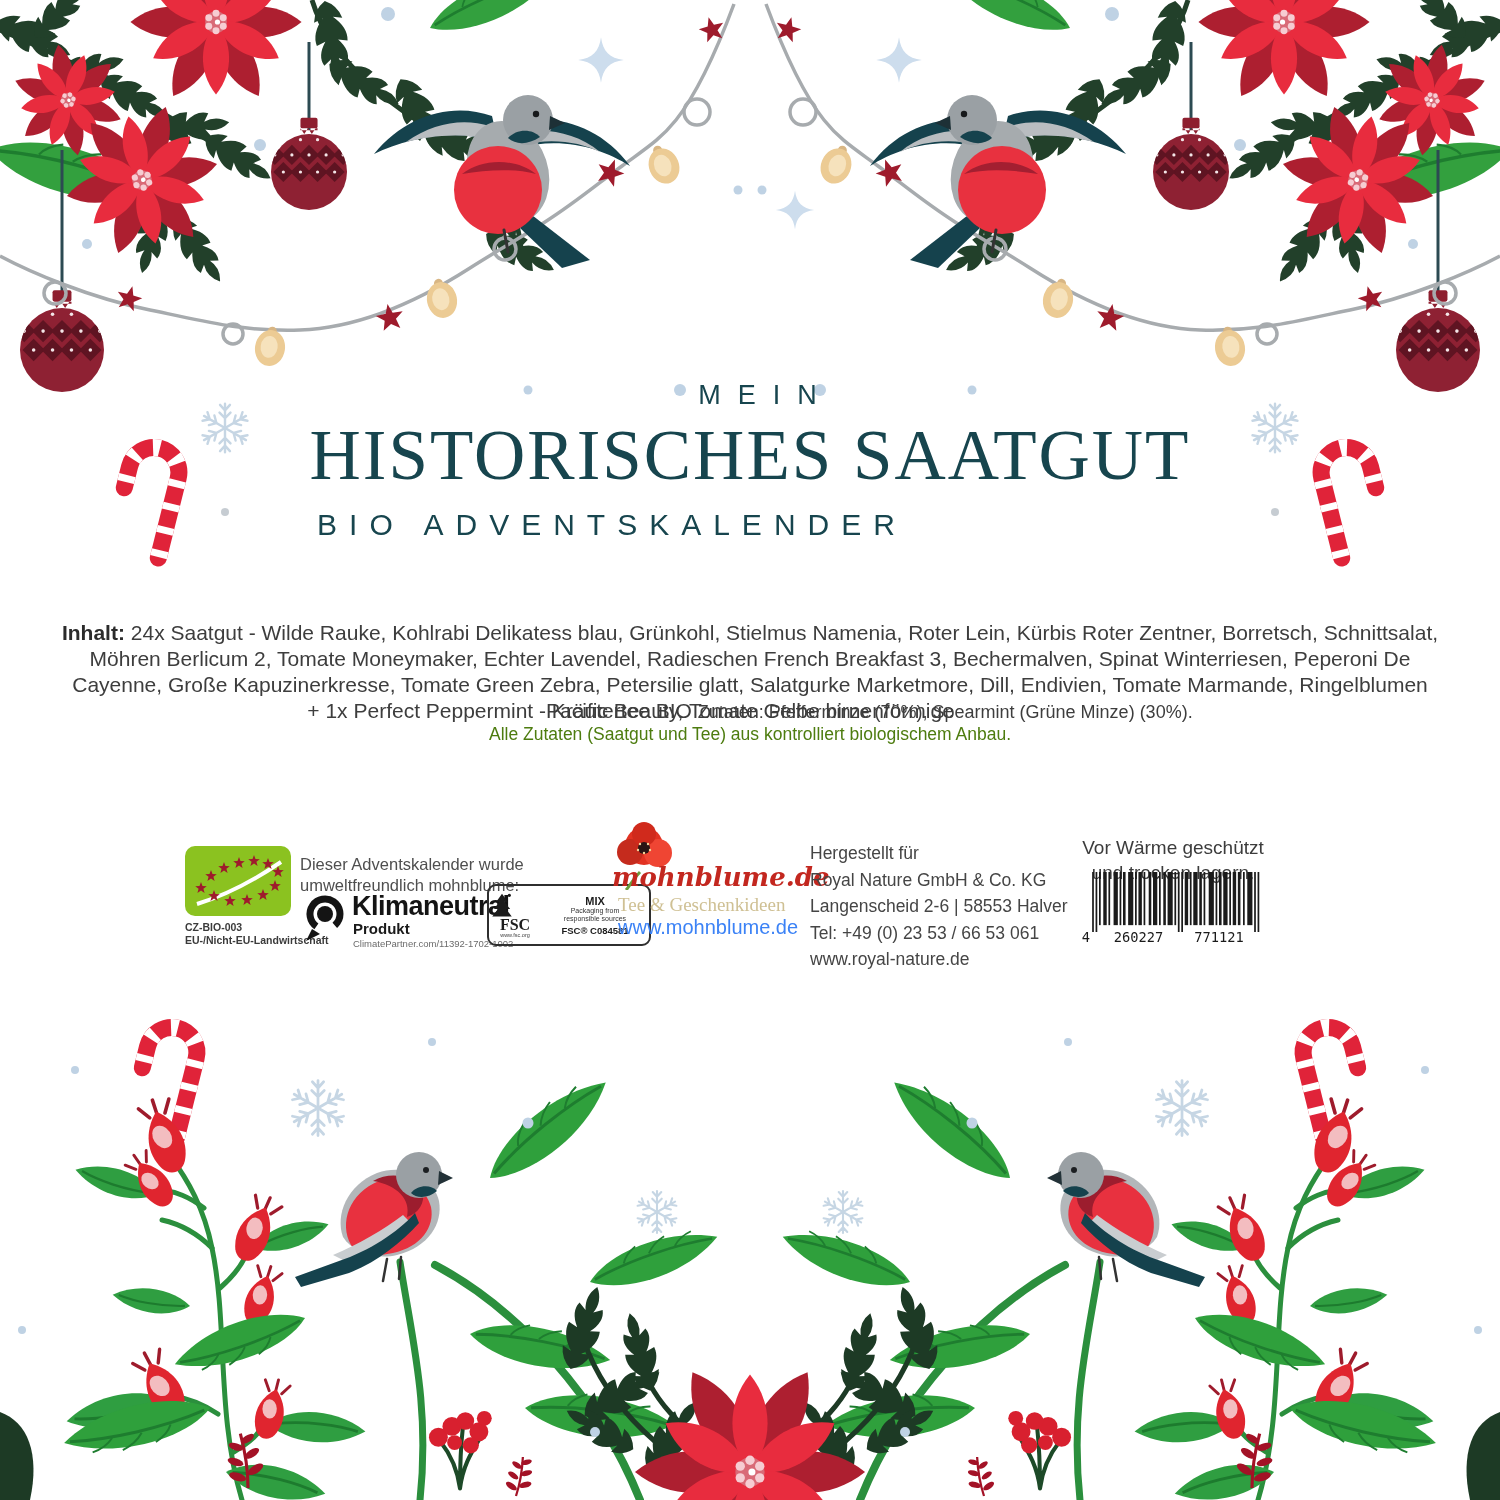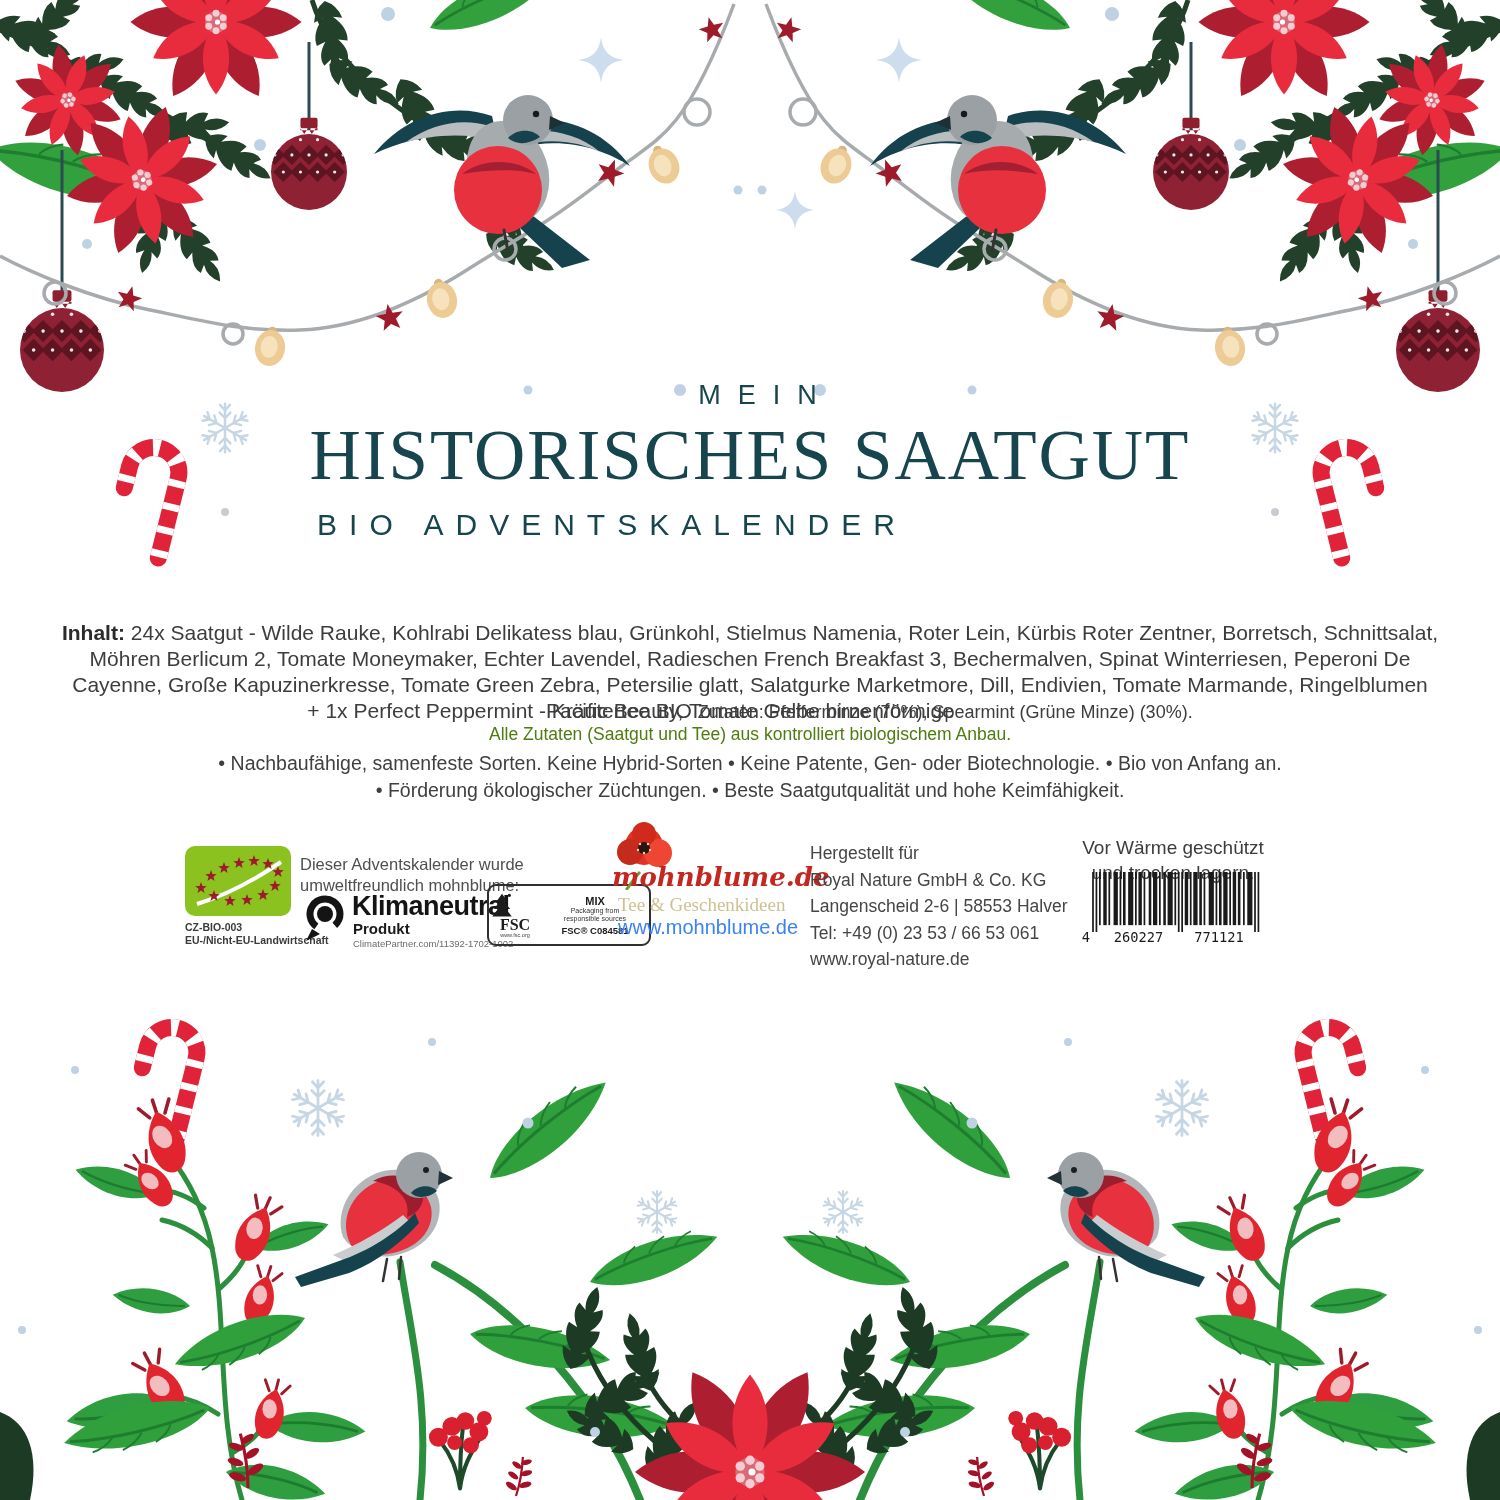--- a/index.html
+++ b/index.html
@@ -301,24 +301,20 @@
 </svg>
 
 <div class="abs title-pre">MEIN</div>
 <div class="abs title-main">HISTORISCHES SAATGUT</div>
 <div class="abs title-sub">BIO ADVENTSKALENDER</div>
 
 <p class="abs contents" style="margin:0"><b>Inhalt:</b> <span>24x Saatgut - Wilde Rauke, Kohlrabi Delikatess blau, Grünkohl, Stielmus Namenia, Roter Lein, Kürbis Roter Zentner, Borretsch, Schnittsalat, Möhren Berlicum 2, Tomate Moneymaker, Echter Lavendel, Radieschen French Breakfast 3, Bechermalven, Spinat Winterriesen, Peperoni De Cayenne, Große Kapuzinerkresse, Tomate Green Zebra, Petersilie glatt, Salatgurke Marketmore, Dill, Endivien, Tomate Marmande, Ringelblumen Pacific Beauty, Tomate Gelbe birnenförmige</span></p>
 <p class="abs tea-line" style="margin:0"><span>+ 1x Perfect Peppermint - Kräutertee BIO</span> <span class="small">Zutaten: Pfefferminze (70%), Spearmint (Grüne Minze) (30%).</span></p>
 <div class="abs organic-note">Alle Zutaten (Saatgut und Tee) aus kontrolliert biologischem Anbau.</div>
 
-<div class="abs features">
-  <div>• Nachbaufähige, samenfeste Sorten. Keine Hybrid-Sorten • Keine Patente, Gen- oder Biotechnologie. • Bio von Anfang an.</div>
-  <div>• Förderung ökologischer Züchtungen. • Beste Saatgutqualität und hohe Keimfähigkeit.</div>
-</div>
 
 <svg class="abs" style="left:185px;top:846px" width="106" height="70" viewBox="0 0 106 70">
   <rect x="0" y="0" width="106" height="70" rx="10" fill="#8bc220"></rect>
   <path d="M12,58 Q52,46 96,16" stroke="#ffffff" stroke-width="4" fill="none"></path>
   <g fill="#ffffff">
     <use href="#star" transform="translate(16,42) scale(0.55)"></use>
         <use href="#star" transform="translate(26,30) scale(0.55)"></use>
     <use href="#star" transform="translate(39,22) scale(0.55)"></use>
         <use href="#star" transform="translate(54,17) scale(0.55)"></use>
     <use href="#star" transform="translate(69,15) scale(0.55)"></use>

